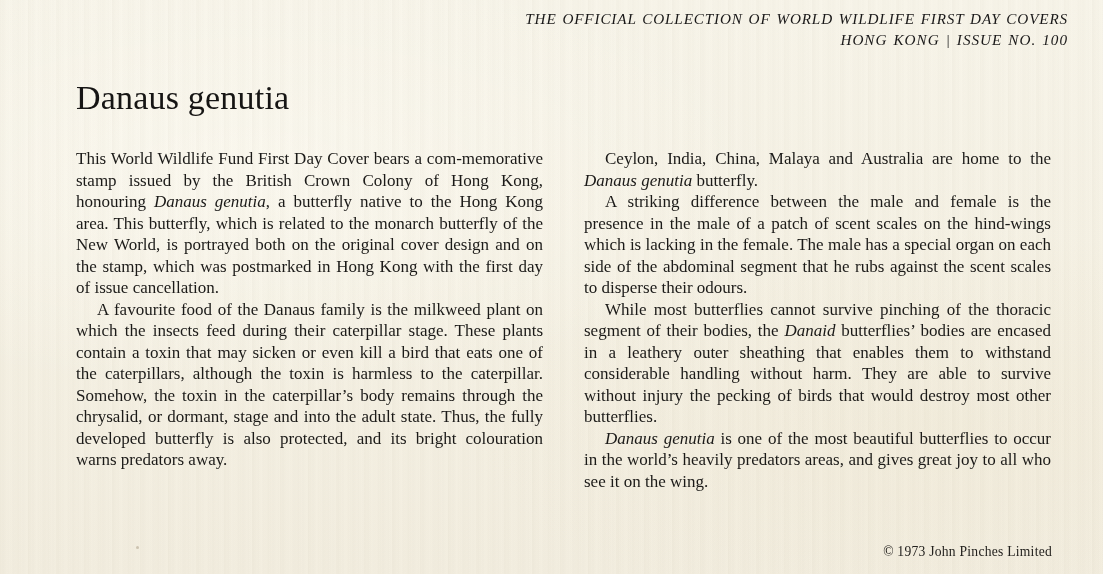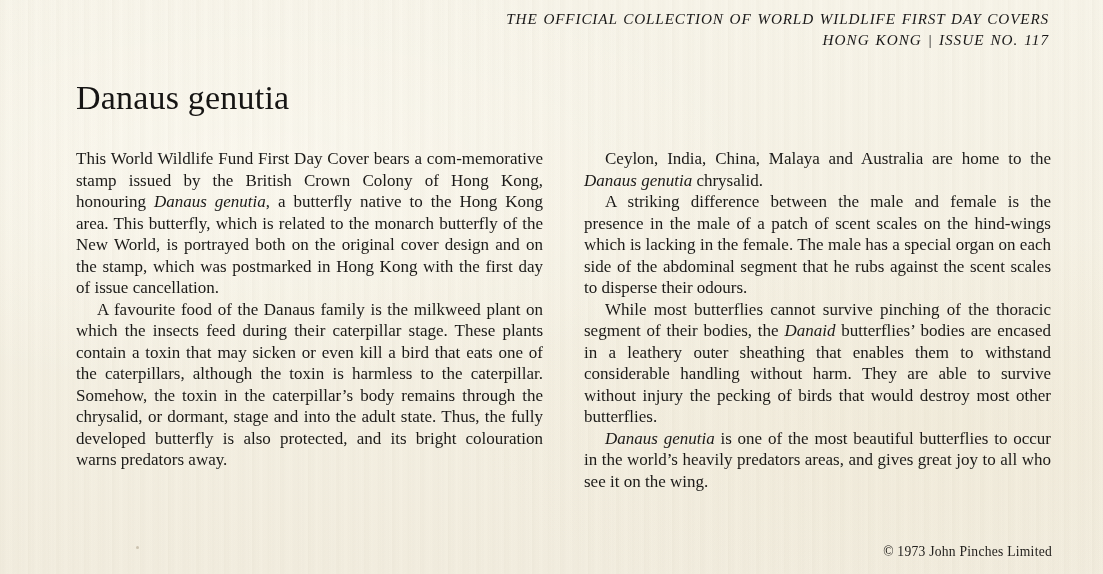--- a/index.html
+++ b/index.html
@@ -37,21 +37,21 @@
       radial-gradient(ellipse 70% 55% at 22% 30%, rgba(255,253,246,0.55), rgba(255,255,255,0) 70%),
       radial-gradient(ellipse 60% 50% at 85% 75%, rgba(241,234,215,0.55), rgba(255,255,255,0) 70%),
       linear-gradient(180deg, #f8f5ea 0%, #f6f2e5 45%, #f3eee0 100%);
     overflow: hidden;
   }
 
   
   .masthead {
     position: absolute;
     top: 9px;
-    right: 54px;
+    right: 35px;
     text-align: right;
     line-height: 1.36;
   }
   .masthead-line {
     display: block;
     font-style: italic;
     font-weight: 400;
     font-size: 15.2px;
     letter-spacing: 0.85px;
     word-spacing: 1.2px;
@@ -133,34 +133,34 @@
     border-radius: 50%;
   }
 </style>
 </head>
 <body>
 
 <div class="sheet">
 
   <div class="masthead">
     <span class="masthead-line">THE OFFICIAL COLLECTION OF WORLD WILDLIFE FIRST DAY COVERS</span>
-    <span class="masthead-line second">HONG KONG | ISSUE NO. 117</span>
+    <span class="masthead-line second">HONG KONG | ISSUE NO. 100</span>
   </div>
 
   <h1 class="doc-title">Danaus genutia</h1>
 
   <div class="columns">
 
     <div class="column">
       <p><span>This World Wildlife Fund First Day Cover bears a com-memorative stamp issued by the British Crown Colony of Hong Kong, honouring </span><em class="sci">Danaus genutia</em><span>, a butterfly native to the Hong Kong area. This butterfly, which is related to the monarch butterfly of the New World, is portrayed both on the original cover design and on the stamp, which was postmarked in Hong Kong with the first day of issue cancellation.</span></p>
       <p class="indent">A favourite food of the Danaus family is the milkweed plant on which the insects feed during their caterpillar stage. These plants contain a toxin that may sicken or even kill a bird that eats one of the caterpillars, although the toxin is harmless to the caterpillar. Somehow, the toxin in the caterpillar’s body remains through the chrysalid, or dormant, stage and into the adult state. Thus, the fully developed butterfly is also protected, and its bright colouration warns predators away.</p>
     </div>
 
     <div class="column">
-      <p class="indent"><span>Ceylon, India, China, Malaya and Australia are home to the </span><em class="sci">Danaus genutia</em><span> chrysalid.</span></p>
+      <p class="indent"><span>Ceylon, India, China, Malaya and Australia are home to the </span><em class="sci">Danaus genutia</em><span> butterfly.</span></p>
       <p class="indent">A striking difference between the male and female is the presence in the male of a patch of scent scales on the hind-wings which is lacking in the female. The male has a special organ on each side of the abdominal segment that he rubs against the scent scales to disperse their odours.</p>
       <p class="indent"><span>While most butterflies cannot survive pinching of the thoracic segment of their bodies, the </span><em class="sci">Danaid</em><span> butterflies’ bodies are encased in a leathery outer sheathing that enables them to withstand considerable handling without harm. They are able to survive without injury the pecking of birds that would destroy most other butterflies.</span></p>
       <p class="indent"><em class="sci">Danaus genutia</em><span> is one of the most beautiful butterflies to occur in the world’s heavily predators areas, and gives great joy to all who see it on the wing.</span></p>
     </div>
 
   </div>
 
   <div class="speck"></div>
 
   <div class="colophon">© 1973 John Pinches Limited</div>

